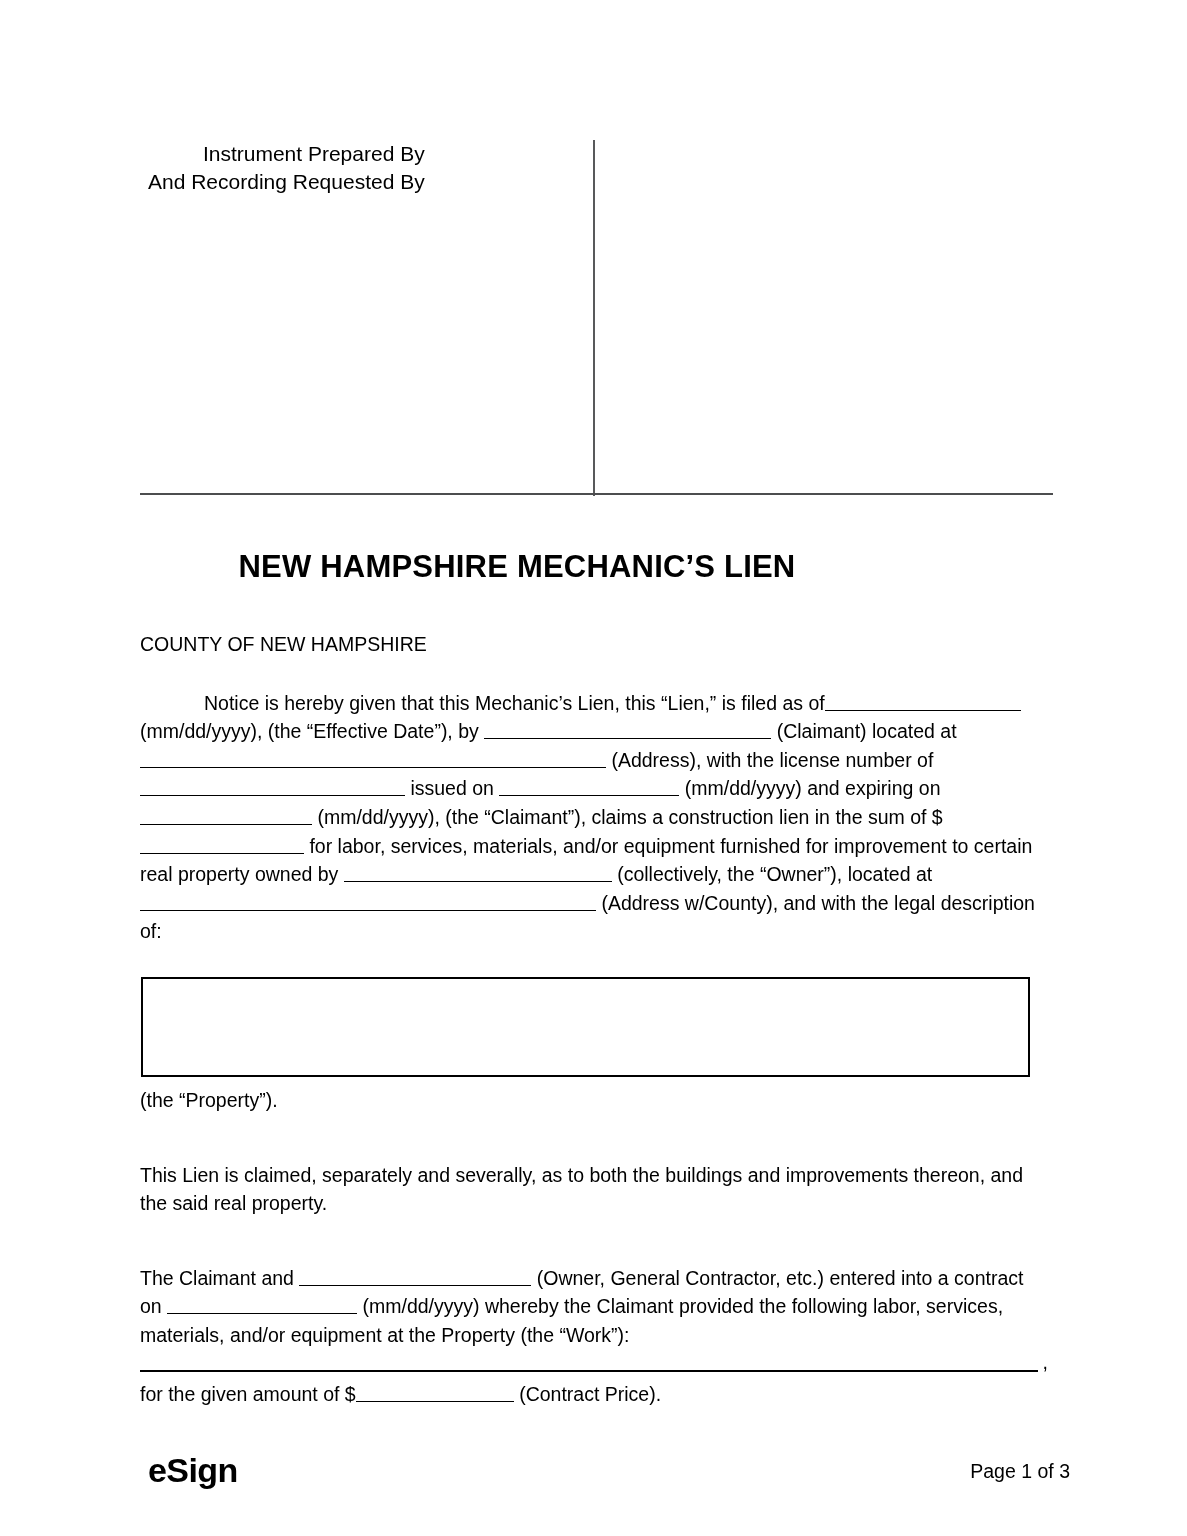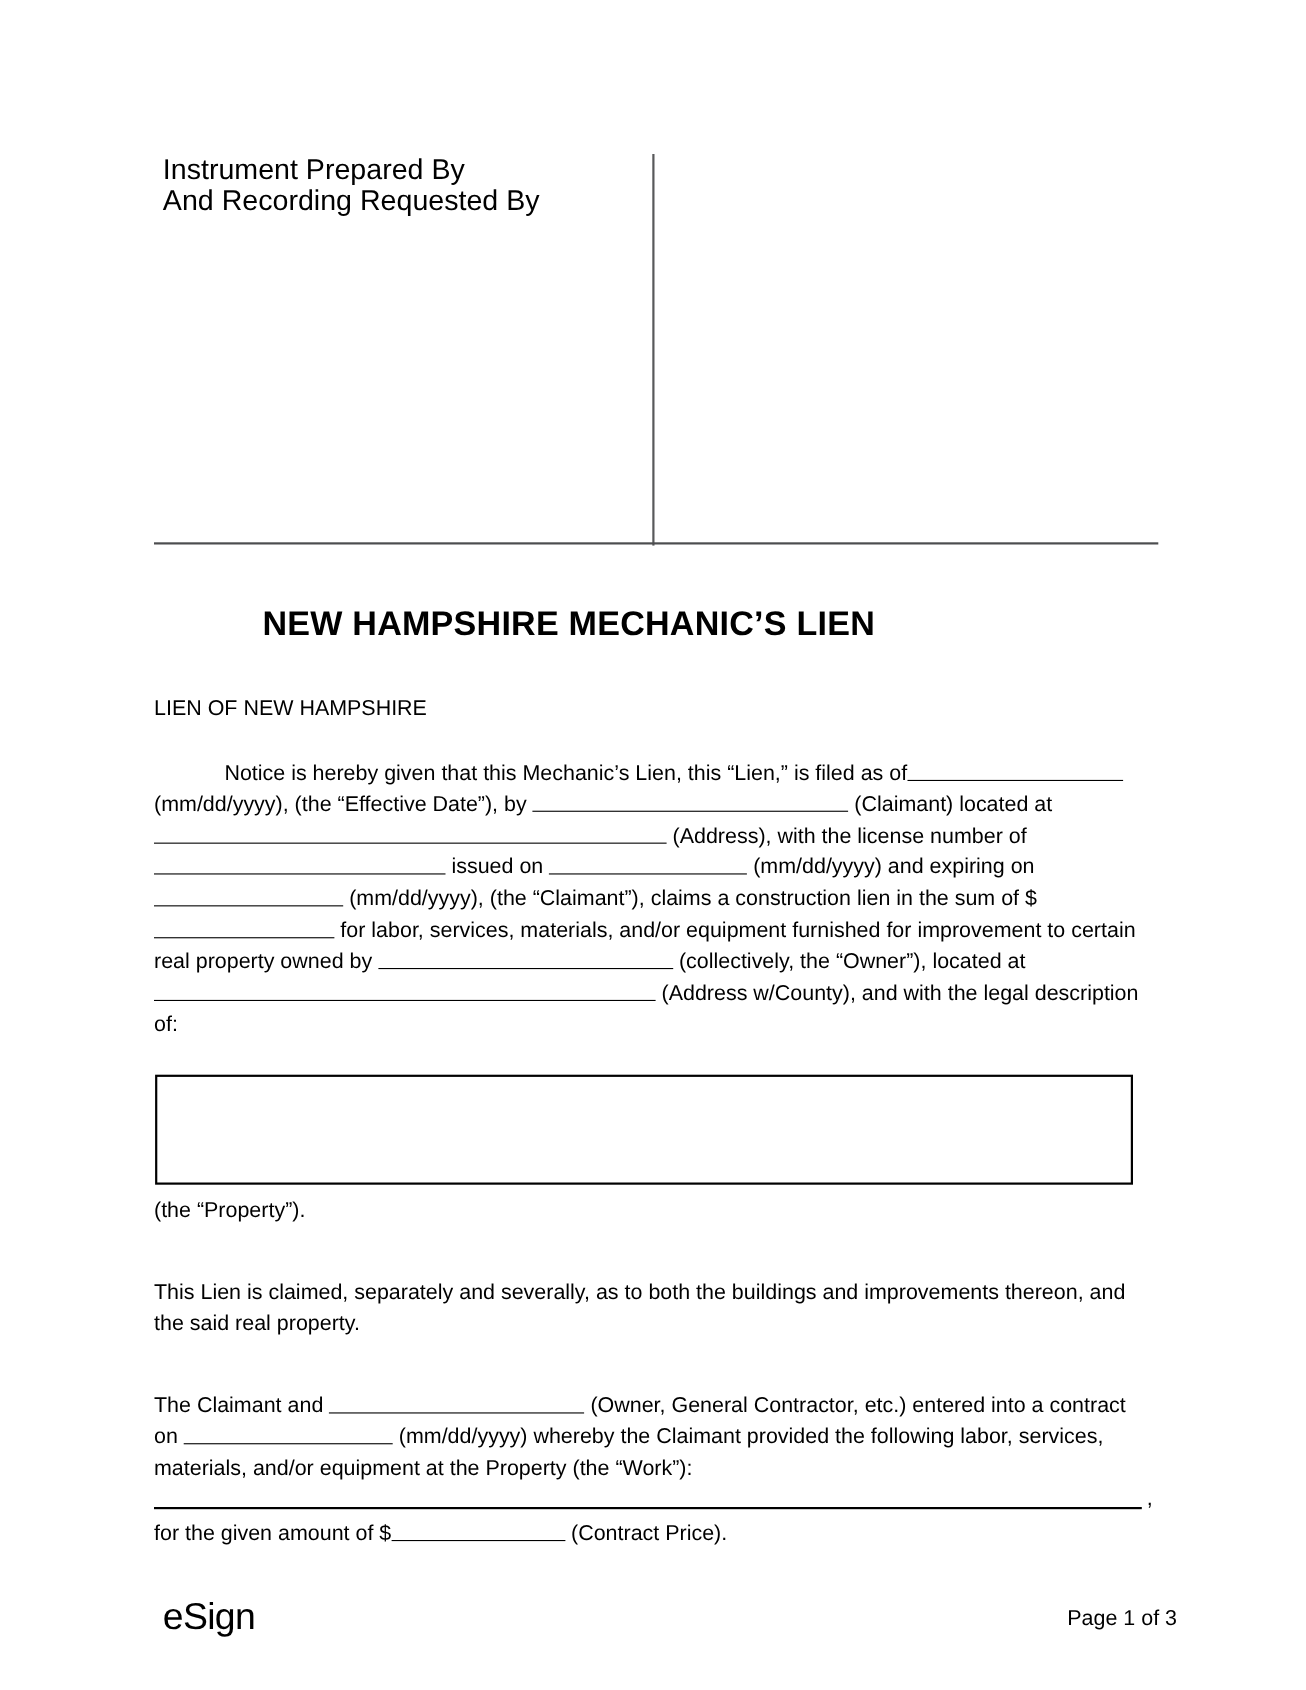--- a/index.html
+++ b/index.html
@@ -26,23 +26,24 @@
     position: absolute;
     left: 140px;
     top: 136px;
     width: 913px;
     height: 360px;
   }
   .recorder-labels {
     position: absolute;
     left: 8px;
     top: 4px;
-    font-size: 26px;
+    font-size: 21px;
     line-height: 28px;
     white-space: nowrap;
+    text-align: right;
   }
   .recorder-labels div { display: block; }
   .recorder-divider {
     position: absolute;
     left: 453px;
     top: 4px;
     width: 0;
     height: 356px;
     border-left: 2px solid #58595b;
   }
@@ -150,21 +151,21 @@
     top: -22px;
     font-size: 19.5px;
   }
 
   
   .footer-logo {
     position: absolute;
     left: 148px;
     top: 1451px;
     font-size: 34px;
-    font-weight: normal;
+    font-weight: bold;
     letter-spacing: -0.6px;
   }
   .footer-page {
     position: absolute;
     right: 117px;
     top: 1460px;
     font-size: 19.5px;
     text-align: center;
   }
 </style>
@@ -180,21 +181,21 @@
     </div>
     <div class="recorder-divider"></div>
   </div>
   <div class="recorder-rule"></div>
 
   <div class="doc-title">NEW HAMPSHIRE MECHANIC’S LIEN</div>
 
   <div class="body-area">
 
     <div class="jurisdiction">
-      <span class="ln">LIEN OF NEW HAMPSHIRE</span>
+      <span class="ln">COUNTY OF NEW HAMPSHIRE</span>
     </div>
 
     <div class="gap-md"></div>
 
     <div class="para"><span class="indent-first"></span><span>Notice is hereby given that this Mechanic’s Lien, this “Lien,” is filed as of</span><span class="blank b-date1"></span><span> (mm/dd/yyyy), (the “Effective Date”), by </span><span class="blank b-claimant"></span><span> (Claimant) located at </span><span class="blank b-addr1"></span><span> (Address), with the license number of </span><span class="blank b-license"></span><span> issued on </span><span class="blank b-issued"></span><span> (mm/dd/yyyy) and expiring on </span><span class="blank b-expire"></span><span> (mm/dd/yyyy), (the “Claimant”), claims a construction lien in the sum of $</span><span class="blank b-sum"></span><span> for labor, services, materials, and/or equipment furnished for improvement to certain real property owned by </span><span class="blank b-owner"></span><span> (collectively, the “Owner”), located at </span><span class="blank b-addr2"></span><span> (Address w/County), and with the legal description of:</span></div>
 
   </div>
 
   <div class="legal-box"></div>
 

